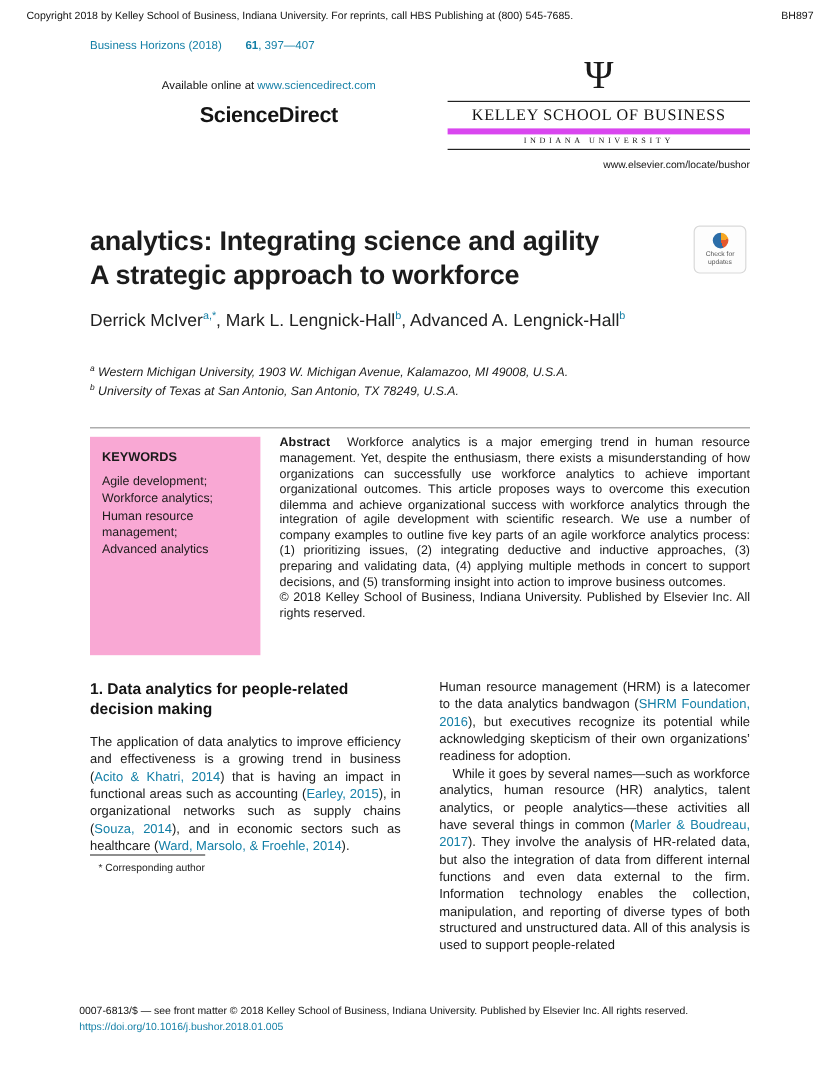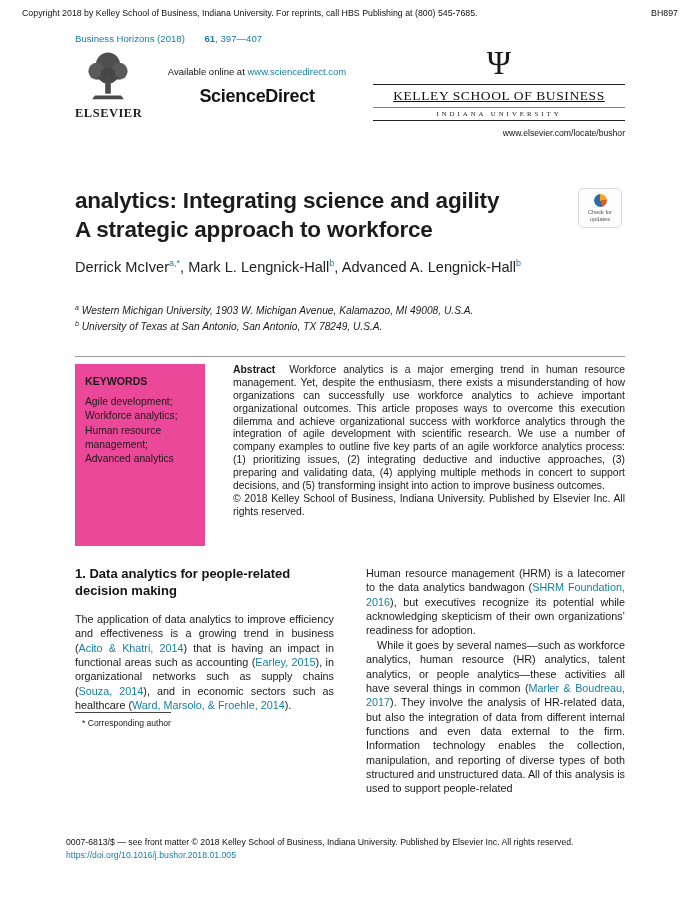--- a/index.html
+++ b/index.html
@@ -27,21 +27,21 @@
   
   .masthead { position:absolute; top:47px; left:75px; right:75px; display:flex; justify-content:space-between; }
   .elsevier-col { width:66px; text-align:center; }
   .elsevier-col svg { display:block; margin:0 auto; }
   .elsevier-label { font-family:"Liberation Serif", serif; font-weight:bold; font-size:12.5px; letter-spacing:.5px; margin-top:3px; color:#222; }
   .sd-col { flex:1; text-align:center; padding-top:19px; }
   .sd-line { font-size:9.5px; color:#111; }
   .sd-logo { margin-top:9px; font-size:18px; font-weight:bold; color:#141414; letter-spacing:-0.3px; }
   .kelley-col { width:252px; }
   .trident { text-align:center; font-family:"Liberation Serif", serif; font-size:33px; line-height:1; color:#1a1a1a; margin-bottom:4px; }
-  .k-name { border-top:1.4px solid #222; border-bottom:1px solid #d946ef; text-align:center; font-family:"Liberation Serif", serif; font-size:13.5px; letter-spacing:.6px; padding:3px 0 3px; color:#111; white-space:nowrap;text-decoration:underline; }
+  .k-name { border-top:1.4px solid #222; border-bottom:5px solid #d946ef; text-align:center; font-family:"Liberation Serif", serif; font-size:13.5px; letter-spacing:.6px; padding:3px 0 3px; color:#111; white-space:nowrap; }
   .k-sub { border-bottom:1.4px solid #222; text-align:center; font-family:"Liberation Serif", serif; font-size:6.8px; letter-spacing:3px; padding:2px 0 3px; color:#222; }
   .locate { text-align:right; font-size:8.6px; margin-top:7px; color:#111; }
 
   
   .title-block { position:absolute; top:186px; left:75px; width:480px; font-size:22.5px; font-weight:bold; color:#1c1c1c; line-height:1.3; letter-spacing:-0.2px; }
   .title-block div { white-space:nowrap; }
   .badge {
     position:absolute; top:188px; left:578px; width:44px; height:40px;
     border:1px solid #d9d9d9; border-radius:5px; background:#fdfdfd;
     display:flex; flex-direction:column; align-items:center; justify-content:center; gap:2px;
@@ -56,21 +56,21 @@
   .authors .sup { color:#137fa6; font-size:9px; vertical-align:super; }
 
   
   .affils { position:absolute; top:303px; left:75px; width:540px; font-style:italic; font-size:10.2px; color:#1a1a1a; line-height:1.5; }
   .affils .sup { font-size:7px; vertical-align:super; }
 
   
   .abs-rule { position:absolute; top:356px; left:75px; right:75px; border-top:1px solid #999; }
 
   
-  .kw-box { position:absolute; top:364px; left:75px; width:130px; min-height:182px; background:#ec4899; padding:10px 8px 12px 10px; font-size:10.3px; line-height:1.4; color:#1a1a1a; }
+  .kw-box { position:absolute; top:364px; left:75px; width:142px; min-height:182px; background:#f9a8d4; padding:10px 8px 12px 10px; font-size:10.3px; line-height:1.4; color:#1a1a1a; }
   .kw-head { font-weight:bold; font-size:10.6px; margin-bottom:6px; }
 
   
   .abstract { position:absolute; top:364px; left:233px; width:392px; font-size:10.4px; line-height:1.24; text-align:justify; color:#1a1a1a; }
   .abstract .abs-label { font-weight:bold; padding-right:14px; }
   .abstract .abs-copy { text-align:justify; }
 
   
   .columns { position:absolute; top:566px; left:75px; width:550px; display:flex; gap:32px; }
   .col { width:265px; font-size:10.8px; line-height:1.33; text-align:justify; color:#1a1a1a; }
@@ -94,34 +94,20 @@
 <div class="page">
 
   <div class="topstrip">
     <span>Copyright 2018 by Kelley School of Business, Indiana University. For reprints, call HBS Publishing at (800) 545-7685.</span>
     <span>BH897</span>
   </div>
 
   <div class="journal-ref"><span>Business Horizons (2018) </span><b>61</b><span>, 397—407</span></div>
 
   <div class="masthead">
-    <div class="elsevier-col">
-      <span>
-        <svg width="56" height="56" viewBox="0 0 60 60">
-          <circle cx="30" cy="19" r="13" fill="#4f4f4f"></circle>
-          <circle cx="18" cy="26" r="9" fill="#5a5a5a"></circle>
-          <circle cx="42" cy="26" r="9" fill="#5a5a5a"></circle>
-          <circle cx="30" cy="30" r="8" fill="#474747"></circle>
-          <rect x="27" y="32" width="6" height="18" fill="#4a4a4a"></rect>
-          <path d="M16 52 h28 l3 4 h-34 z" fill="#4a4a4a"></path>
-          <path d="M27 38 l-8 -6 M33 38 l8 -6" stroke="#4a4a4a" stroke-width="3"></path>
-        </svg>
-      </span>
-      <div class="elsevier-label">ELSEVIER</div>
-    </div>
 
     <div class="sd-col">
       <div class="sd-line"><span>Available online at </span><span class="link">www.sciencedirect.com</span></div>
       <div class="sd-logo">ScienceDirect</div>
     </div>
 
     <div class="kelley-col">
       <div class="trident">Ψ</div>
       <div class="k-name">KELLEY SCHOOL OF BUSINESS</div>
       <div class="k-sub">INDIANA UNIVERSITY</div>

